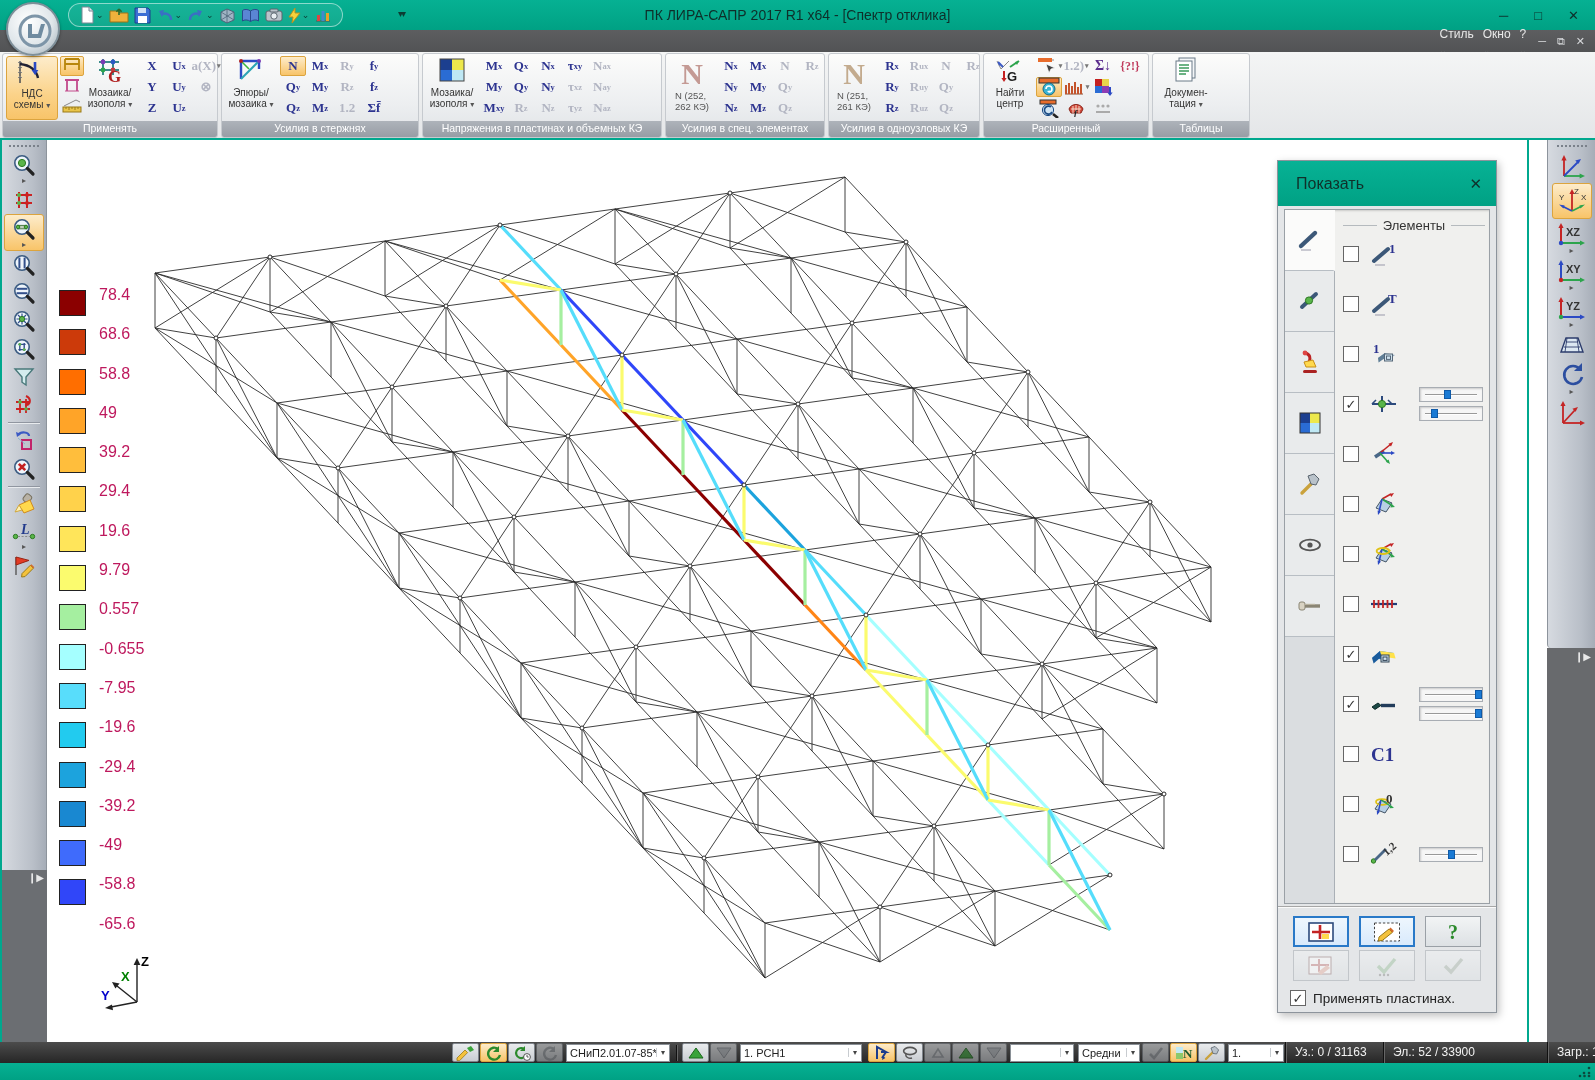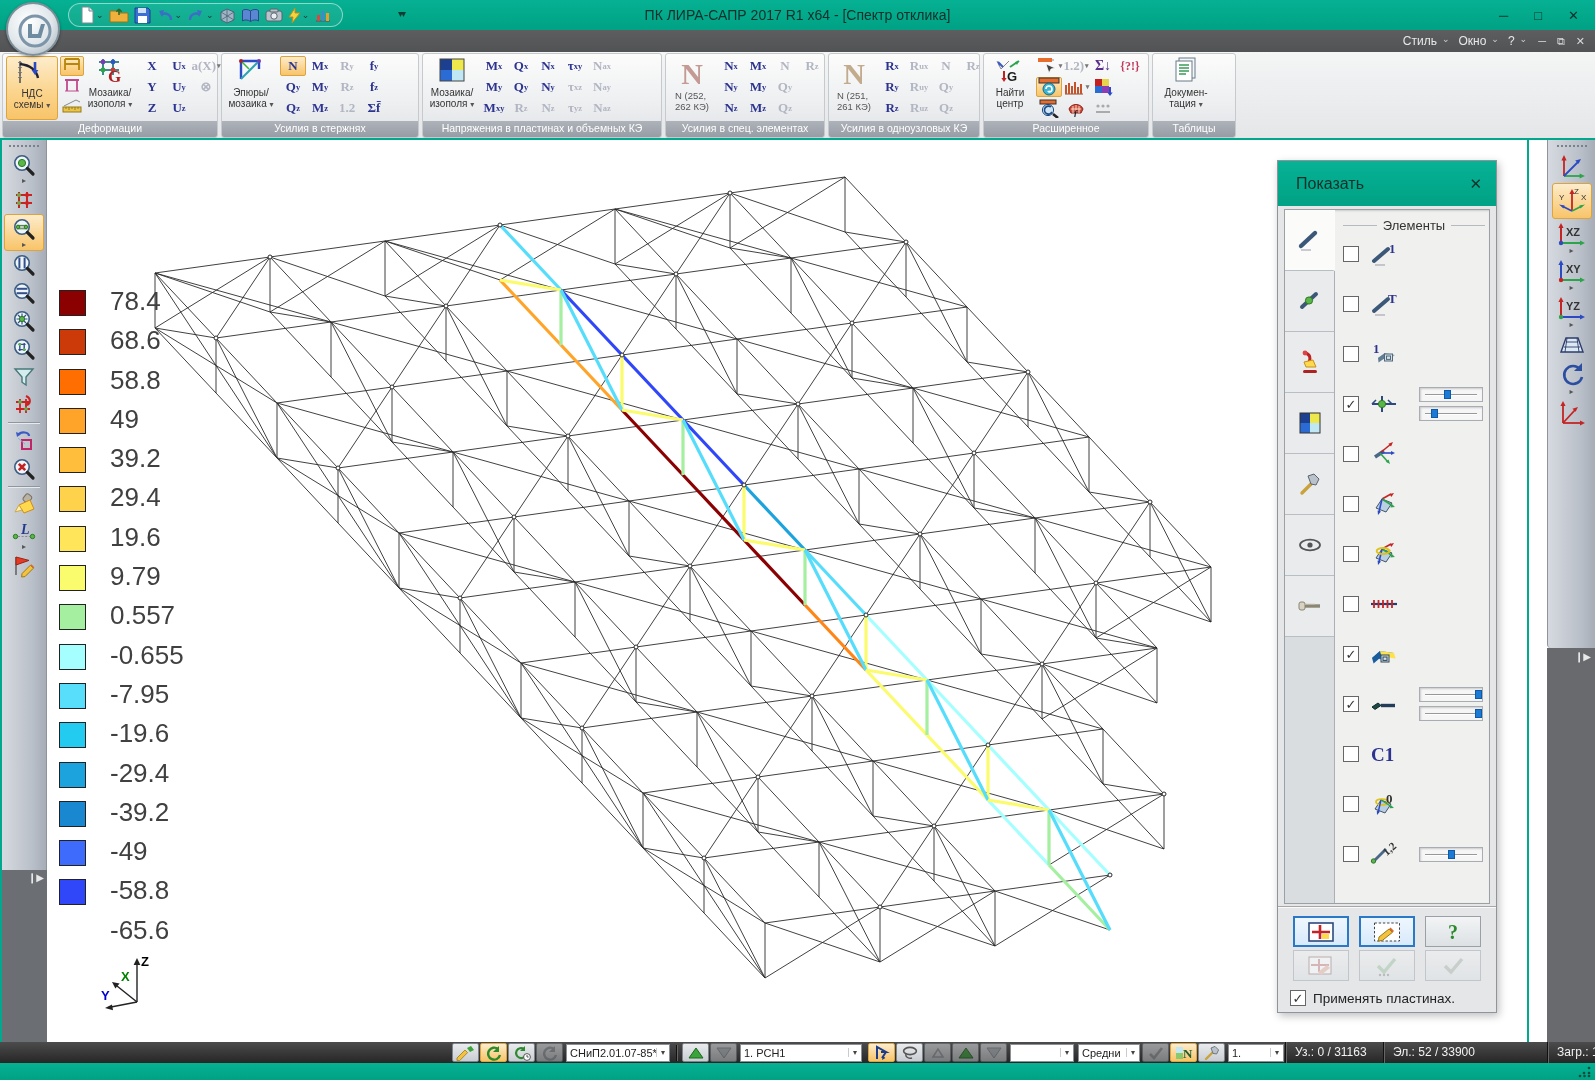--- a/index.html
+++ b/index.html
@@ -18,21 +18,21 @@
   #win-title{position:absolute;left:0;right:0;top:0;height:30px;line-height:30px;text-align:center;
              color:#0e2f2a;font-size:14px;}
   #win-controls{position:absolute;right:16px;top:0;height:30px;display:flex;gap:26px;align-items:center;color:#0e2f2a;font-size:13px;z-index:5;}
   #win-controls span{cursor:default;}
   
   #tabbar{position:absolute;left:0;top:30px;width:100%;height:22px;background:linear-gradient(#5d5e60,#525355);display:flex;align-items:stretch;}
   #tabs{display:flex;margin-left:72px;}
   .rtab{padding:0 17px;color:#f2f2f2;font-size:13px;line-height:22px;white-space:nowrap;}
   .rtab.active{background:#f0f1f1;color:#1a1a1a;border-radius:2px 2px 0 0;}
   #tabbar-right{position:absolute;right:10px;top:0;height:22px;display:flex;align-items:center;gap:9px;color:#e8e8e8;font-size:12px;}
-  #tabbar-right .mi{display:flex;gap:5px;align-items:flex-start;}
+  #tabbar-right .mi{display:flex;gap:5px;align-items:flex-start;flex-direction:column;}
   #tabbar-right .c{font-size:9px;color:#cfd2d4;}
   #tabbar-right .wc{color:#d8dadc;font-size:11px;margin-left:2px;}
   
   #ribbon{position:absolute;left:0;top:52px;width:100%;height:88px;background:linear-gradient(#f4f5f5,#e4e6e8);
           border-bottom:2px solid #00a88e;display:flex;padding:1px 0 0 2px;}
   .rgroup{position:relative;height:85px;margin-right:3px;border:1px solid #c6cacf;border-radius:3px;
           background:linear-gradient(#fcfcfb,#eceef0 62%,#e0e3e6);flex:none;}
   .rbody{position:absolute;left:0;top:0;right:0;bottom:17px;display:flex;align-items:flex-start;padding:2px 3px;}
   .rlabel{position:absolute;left:0;bottom:0;width:100%;height:16px;border-radius:0 0 2px 2px;
           background:linear-gradient(#aeb3ba,#979da5);color:#fff;font-size:10.5px;text-align:center;line-height:15px;white-space:nowrap;overflow:hidden;}
@@ -67,21 +67,21 @@
   .tbitem{width:40px;display:flex;flex-direction:column;align-items:center;border-radius:3px;padding:2px 0;flex:none;}
   .tbitem .flyarr{font-size:8px;color:#555;line-height:7px;}
   .tbitem.hl{background:linear-gradient(#fdeccb,#f8c469);border:1px solid #dca43e;}
   .tbsep{width:32px;border-top:1px solid #9096a0;border-bottom:1px solid #e8ebee;margin:3px 0;}
   #canvas{position:absolute;left:47px;top:0;right:66px;bottom:0;background:#fff;border-right:2px solid #00a88e;overflow:hidden;}
   #wire{position:absolute;left:0;top:0;}
   #annotation{position:absolute;left:8px;top:6px;font-size:16px;color:#111;line-height:21px;}
   #legend{position:absolute;left:12px;top:150px;}
   .legrow{position:relative;height:39.3px;}
   .legsw{position:absolute;left:0;top:0;width:27px;height:26px;border:1px solid #222;}
-  .leglab{position:absolute;left:51px;top:-4px;font-size:26px;color:#404040;}
+  .leglab{position:absolute;left:40px;top:-4px;font-size:16px;color:#be185d;}
   #axisind{position:absolute;left:52px;bottom:28px;}
   
   #right-dock{position:absolute;right:0;top:0;width:66px;height:100%;background:#fff;}
   #right-toolbar{position:absolute;right:0;top:0;width:48px;height:508px;border-left:1px solid #8d949c;
         background:linear-gradient(90deg,#d6dae0,#b9bfc8 70%,#a6adb7);display:flex;flex-direction:column;align-items:center;padding-top:3px;border-radius:0 0 0 4px;}
   #right-dock-rest{position:absolute;right:0;top:508px;width:48px;bottom:0;background:#686a6d;}
   #right-dock-rest .collapse{position:absolute;right:4px;top:3px;color:#e8e8e8;font-size:10px;}
   
   #panel{position:absolute;left:1277px;top:20px;width:220px;height:853px;background:#e4e6e8;border:1px solid #8d949c;box-shadow:2px 3px 8px rgba(0,0,0,.25);}
   #panel-title{height:45px;background:linear-gradient(#07b295,#00a184);display:flex;align-items:center;justify-content:space-between;padding:0 14px 0 18px;}
@@ -322,21 +322,21 @@
               <span class="cell">U<sub>y</sub></span>
               <span class="cell off">⊗</span>
             </div>
             <div class="cellrow">
               <span class="cell">Z</span>
               <span class="cell">U<sub>z</sub></span>
               <span class="cell" style="visibility: hidden;"></span>
             </div>
           </div>
       </div>
-      <div class="rlabel">Деформации</div>
+      <div class="rlabel">Применять</div>
     </div>
 
     <div class="rgroup" style="width:198px">
       <div class="rbody">
         <div class="bigbtn">
           <span class="bicon">
               <span><span style="display: inline-flex;">
                   <svg width="30" height="26" viewBox="0 0 30 26">
                     <path d="M5 4v18M5 4h18M23 4v8" stroke="#2c4ac4" stroke-width="2.4" fill="none"></path>
                     <path d="M5 22L23 4" stroke="#2ca4b4" stroke-width="2"></path>
@@ -571,24 +571,24 @@
                     <circle cx="5" cy="6" r="1.6" fill="#aaa"></circle>
                     <circle cx="10" cy="6" r="1.6" fill="#aaa"></circle>
                     <circle cx="15" cy="6" r="1.6" fill="#aaa"></circle>
                   </svg>
                 </span>
               </span>
               <span class="cell" style="visibility: hidden;"></span>
             </div>
           </div>
       </div>
-      <div class="rlabel">Расширенное</div>
+      <div class="rlabel">Расширенный</div>
     </div>
 
-    <div class="rgroup" style="width:84px">
+    <div class="rgroup" style="width:98px">
       <div class="rbody">
         <div class="bigbtn" style="width:60px">
           <span class="bicon">
               <span><span style="display: inline-flex;">
                   <svg width="26" height="28" viewBox="0 0 26 28">
                     <rect x="6" y="2" width="16" height="20" fill="#f4f6f8" stroke="#6a7a88"></rect>
                     <rect x="3" y="5" width="16" height="20" fill="#fff" stroke="#6a7a88"></rect>
                     <path d="M6 9h10M6 12h10M6 15h10M6 18h7" stroke="#3c9a5c" stroke-width="1.4"></path>
                   </svg>
                 </span></span>

